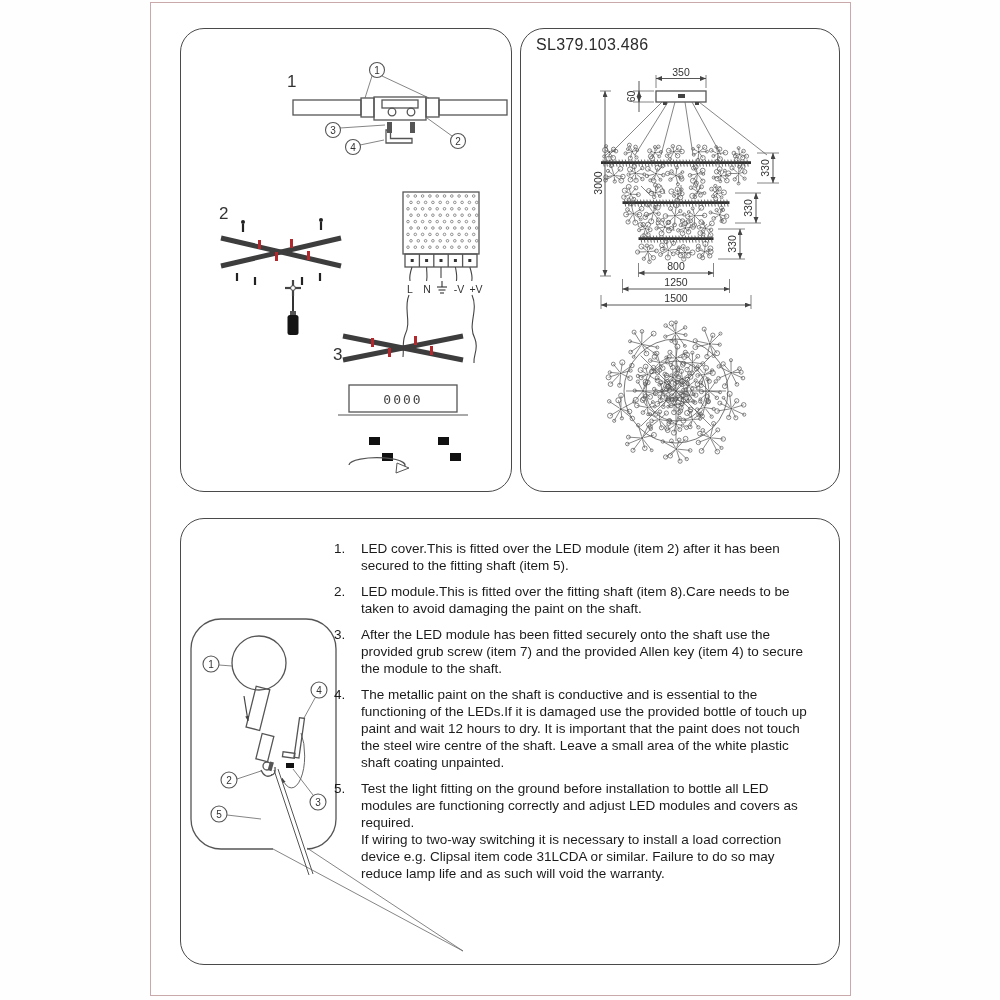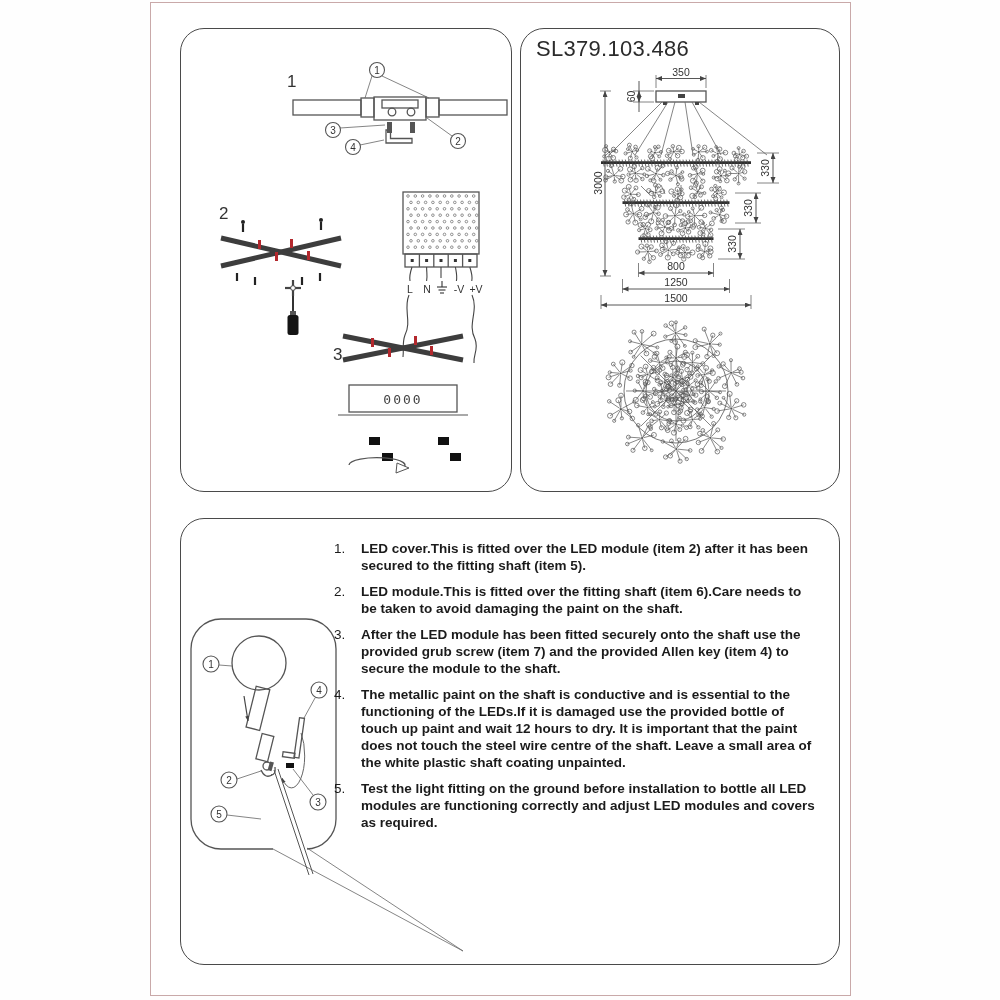--- a/index.html
+++ b/index.html
@@ -5,37 +5,37 @@
   html,body{margin:0;padding:0;background:#ffffff;}
   .canvas{position:relative;width:1000px;height:1000px;background:#fefefe;overflow:hidden;
           font-family:"Liberation Sans",sans-serif;}
   .page-border{position:absolute;left:150px;top:2px;width:699px;height:992px;
                border:1px solid #c9a9a9;background:#ffffff;}
   .panel{position:absolute;border:1.4px solid #4a4a4a;border-radius:24px;background:#ffffff;}
   .panel-left{left:180px;top:28px;width:330px;height:462px;}
   .panel-right{left:520px;top:28px;width:318px;height:462px;}
   .panel-bottom{left:180px;top:518px;width:658px;height:445px;}
   .panel svg{position:absolute;left:0;top:0;}
-  .model-title{position:absolute;left:15px;top:7px;font-size:22px;color:#2b2b2b;
+  .model-title{position:absolute;left:15px;top:7px;font-size:16px;color:#2b2b2b;
                letter-spacing:.3px;z-index:2;}
   .ln{fill:none;stroke:#555;stroke-width:1.3px;}
   .thin{fill:none;stroke:#666;stroke-width:.8px;}
   .callout{fill:#ffffff;stroke:#555;stroke-width:1.1px;}
   .cotext{font-size:10px;fill:#333;text-anchor:middle;}
   .stepnum{font-size:17px;fill:#333;}
   .dimtext{font-size:10.5px;fill:#333;text-anchor:middle;}
   .dimline{stroke:#444;stroke-width:.9px;fill:none;}
   .ext{stroke:#666;stroke-width:.8px;}
   .termtext{font-size:10.5px;fill:#333;text-anchor:middle;}
   .instructions{position:absolute;left:153px;top:21px;width:492px;
                 font-size:13.5px;line-height:1.26;color:#1b1b1b;z-index:2;}
   .instr-item{display:flex;margin-bottom:9px;}
   .instr-item.no-gap{margin-bottom:0;}
   .instr-num{width:27px;flex:none;}
-  .instr-text{width:455px;font-weight:bold;}
+  .instr-text{width:455px;}
   .display-code{font-family:"DejaVu Sans Mono",monospace;font-size:13px;fill:#444;
                 letter-spacing:2px;text-anchor:middle;}
 </style>
 </head>
 <body>
 
 <div class="canvas">
   <div class="page-border"></div>
 
   <div class="panel panel-left">
@@ -1582,29 +1582,33 @@
       <text x="38" y="298.5" class="cotext">5</text>
     </svg>
 
     <div class="instructions">
       <div class="instr-item">
         <span class="instr-num">1.</span>
         <span class="instr-text">LED cover.This is fitted over the LED module (item 2) after it has been secured to the fitting shaft (item 5).</span>
       </div>
       <div class="instr-item">
         <span class="instr-num">2.</span>
-        <span class="instr-text">LED module.This is fitted over the fitting shaft (item 6).Care needs to be taken to avoid damaging the paint on the shaft.</span>
+        <span class="instr-text">LED module.This is fitted over the fitting shaft (item 8).Care needs to be taken to avoid damaging the paint on the shaft.</span>
       </div>
       <div class="instr-item">
         <span class="instr-num">3.</span>
         <span class="instr-text">After the LED module has been fitted securely onto the shaft use the provided grub screw (item 7) and the provided Allen key (item 4) to secure the module to the shaft.</span>
       </div>
       <div class="instr-item">
         <span class="instr-num">4.</span>
         <span class="instr-text">The metallic paint on the shaft is conductive and is essential to the functioning of the LEDs.If it is damaged use the provided bottle of touch up paint and wait 12 hours to dry. It is important that the paint does not touch the steel wire centre of the shaft. Leave a small area of the white plastic shaft coating unpainted.</span>
       </div>
       <div class="instr-item no-gap">
         <span class="instr-num">5.</span>
         <span class="instr-text">Test the light fitting on the ground before installation to bottle all LED modules are functioning correctly and adjust LED modules and covers as required.</span>
       </div>
+      <div class="instr-item">
+        <span class="instr-num"></span>
+        <span class="instr-text">If wiring to two-way switching it is necessary to install a load correction device e.g. Clipsal item code 31LCDA or similar. Failure to do so may reduce lamp life and as such will void the warranty.</span>
+      </div>
     </div>
   </div>
 </div>
 
 </body></html>

